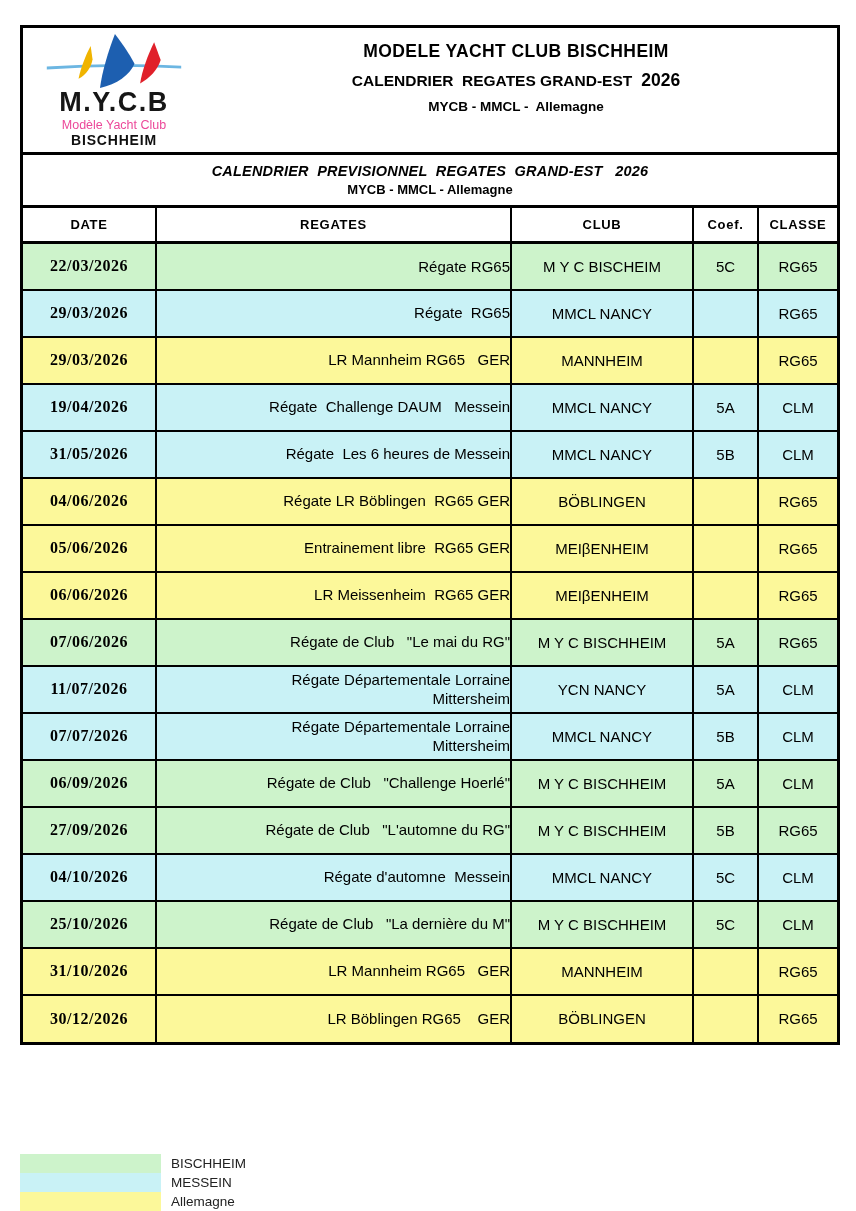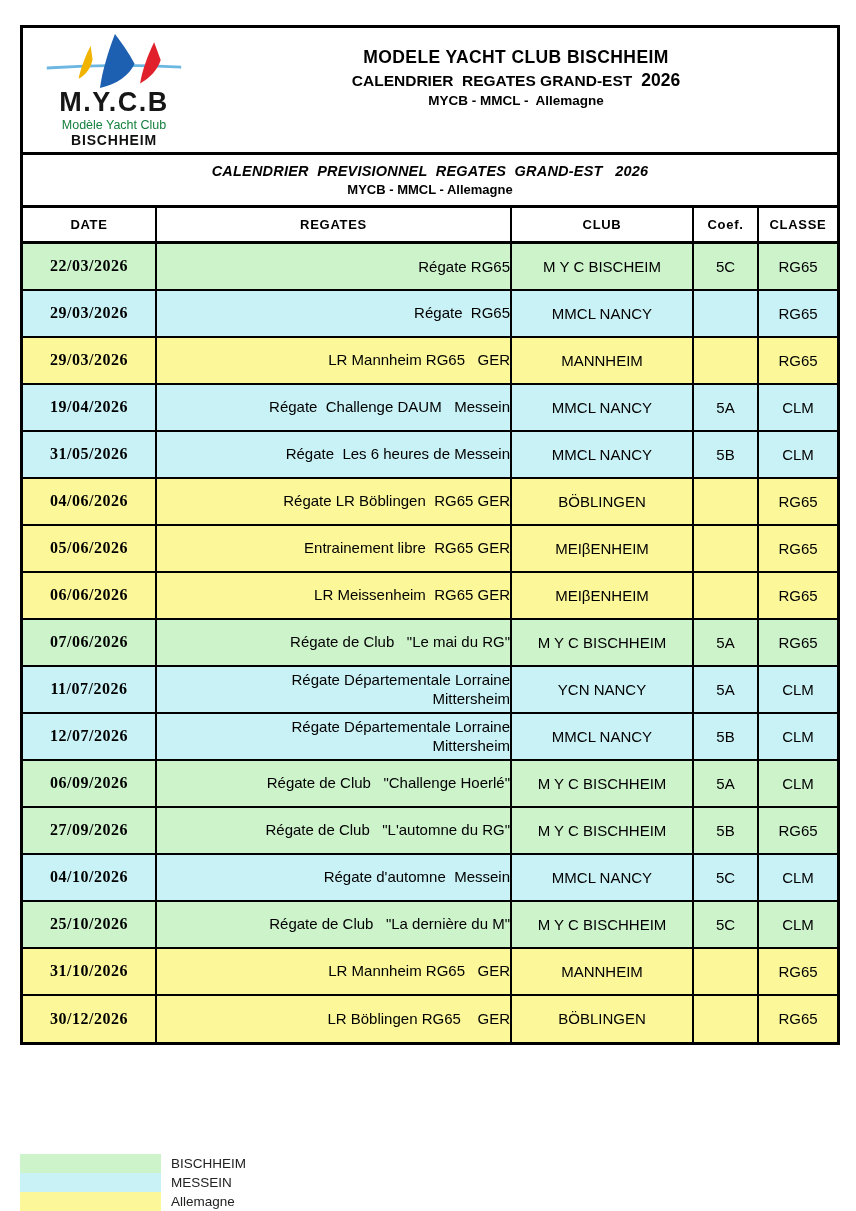--- a/index.html
+++ b/index.html
@@ -14,24 +14,24 @@
          border:3px solid var(--border);background:#fff;}
   
   .header{height:124px;display:flex;}
   .logo{width:172px;box-sizing:border-box;padding:5px 0 0 10px;text-align:center;}
   .logo svg{width:140px;height:56px;display:block;margin:0 auto;}
   .waterline{fill:var(--waterline);}
   .sail-yellow{fill:var(--sail-yellow);}
   .sail-blue{fill:var(--sail-blue);}
   .sail-red{fill:var(--sail-red);}
   .logo-acronym{font-size:27px;font-weight:700;letter-spacing:1.5px;line-height:1.02;color:#161616;}
-  .logo-sub{font-size:12.5px;color:#15803d;line-height:1.15;margin-top:1px;}
+  .logo-sub{font-size:12.5px;color:#ec4899;line-height:1.15;margin-top:1px;}
   .logo-city{font-size:14px;font-weight:700;letter-spacing:0.8px;color:#101010;line-height:1.2;}
   .titles{flex:1;display:flex;flex-direction:column;justify-content:center;align-items:center;
-          gap:2px;padding-bottom:26px;text-align:center;}
+          gap:8px;padding-bottom:26px;text-align:center;}
   .t1{font-size:17.5px;font-weight:700;letter-spacing:0.4px;white-space:pre-wrap;}
   .t2{font-size:15.5px;font-weight:700;white-space:pre-wrap;}
   .t2 .year{font-size:17.5px;margin-left:9px;}
   .t3{font-size:13.5px;font-weight:700;white-space:pre-wrap;}
   
   .subheader{border-top:3px solid var(--border);border-bottom:3px solid var(--border);
              height:56px;box-sizing:border-box;text-align:center;padding-top:8px;}
   .s1{font-size:14.5px;font-weight:700;white-space:pre-wrap;letter-spacing:0.2px;font-style:italic;}
   .s2{font-size:13px;font-weight:700;margin-top:3px;white-space:pre-wrap;}
   
@@ -169,21 +169,21 @@
       </tr>
       <tr class="c">
         <td class="c-date">11/07/2026</td>
         <td class="c-reg">Régate Départementale Lorraine
 Mittersheim</td>
         <td class="c-club">YCN NANCY</td>
         <td class="c-coef">5A</td>
         <td class="c-classe">CLM</td>
       </tr>
       <tr class="c">
-        <td class="c-date">12/07/2026</td>
+        <td class="c-date">07/07/2026</td>
         <td class="c-reg">Régate Départementale Lorraine
 Mittersheim</td>
         <td class="c-club">MMCL NANCY</td>
         <td class="c-coef">5B</td>
         <td class="c-classe">CLM</td>
       </tr>
       <tr class="g">
         <td class="c-date">06/09/2026</td>
         <td class="c-reg">Régate de Club   "Challenge Hoerlé"</td>
         <td class="c-club">M Y C BISCHHEIM</td>

